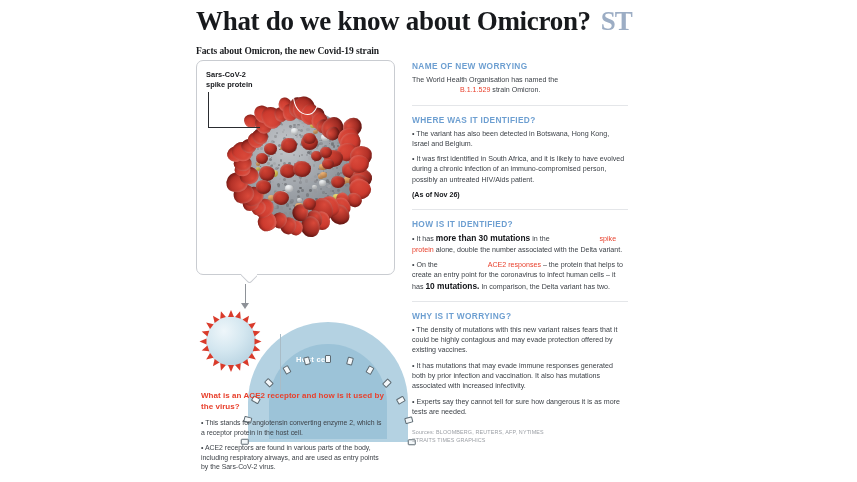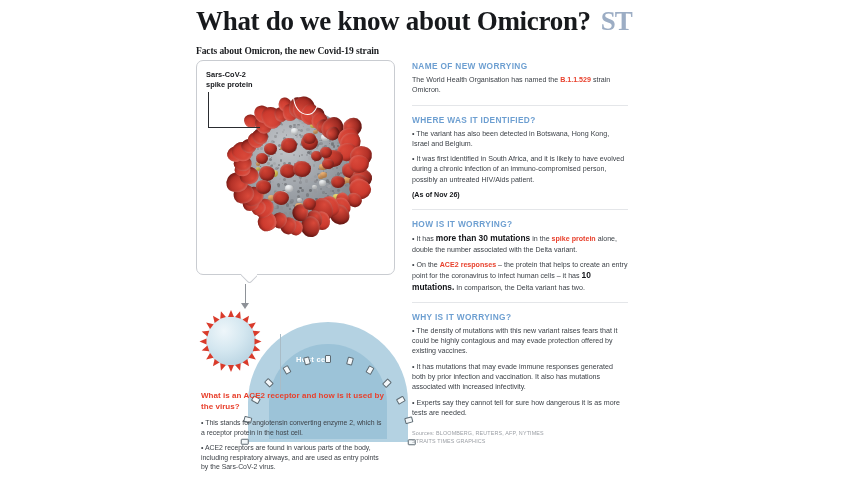--- a/index.html
+++ b/index.html
@@ -286,21 +286,21 @@
     letter-spacing: 0.35px;
     margin-bottom: 3px;
   }
   .sec-body {
     font-size: 7.1px;
     line-height: 10.3px;
     color: #3d4248;
     margin-bottom: 5px;
   }
   .sec-body:last-child { margin-bottom: 0; }
-  .red { color: #e8412d; font-weight: 700; }
+  .red { color: #e8412d; font-weight: 400; margin-left: 48px; }
   .bold-dark { color: #14161a; font-weight: 700; font-size: 8.4px; }
   .note { font-weight: 700; color: #14161a; font-size: 7.1px; }
 
   #sources {
     margin-top: 12px;
     font-size: 5.4px;
     line-height: 7.4px;
     color: #9a9ea4;
     letter-spacing: 0.15px;
   }
@@ -916,21 +916,21 @@
     </div>
 
     <div class="section">
       <div class="sec-heading">WHERE WAS IT IDENTIFIED?</div>
       <div class="sec-body">• The variant has also been detected in Botswana, Hong Kong, Israel and Belgium.</div>
       <div class="sec-body">• It was first identified in South Africa, and it is likely to have evolved during a chronic infection of an immuno-compromised person, possibly an untreated HIV/Aids patient.</div>
       <div class="sec-body note">(As of Nov 26)</div>
     </div>
 
     <div class="section">
-      <div class="sec-heading">HOW IS IT WORRYING?</div>
+      <div class="sec-heading">HOW IS IT IDENTIFIED?</div>
       <div class="sec-body"><span>• It has </span><span class="bold-dark">more than 30 mutations</span><span> in the </span><span class="red">spike protein</span><span> alone, double the number associated with the Delta variant.</span></div>
       <div class="sec-body"><span>• On the </span><span class="red">ACE2 responses</span><span> – the protein that helps to create an entry point for the coronavirus to infect human cells – it has </span><span class="bold-dark">10 mutations.</span><span> In comparison, the Delta variant has two.</span></div>
     </div>
 
     <div class="section">
       <div class="sec-heading">WHY IS IT WORRYING?</div>
       <div class="sec-body">• The density of mutations with this new variant raises fears that it could be highly contagious and may evade protection offered by existing vaccines.</div>
       <div class="sec-body">• It has mutations that may evade immune responses generated both by prior infection and vaccination. It also has mutations associated with increased infectivity.</div>
       <div class="sec-body">• Experts say they cannot tell for sure how dangerous it is as more tests are needed.</div>
     </div>

